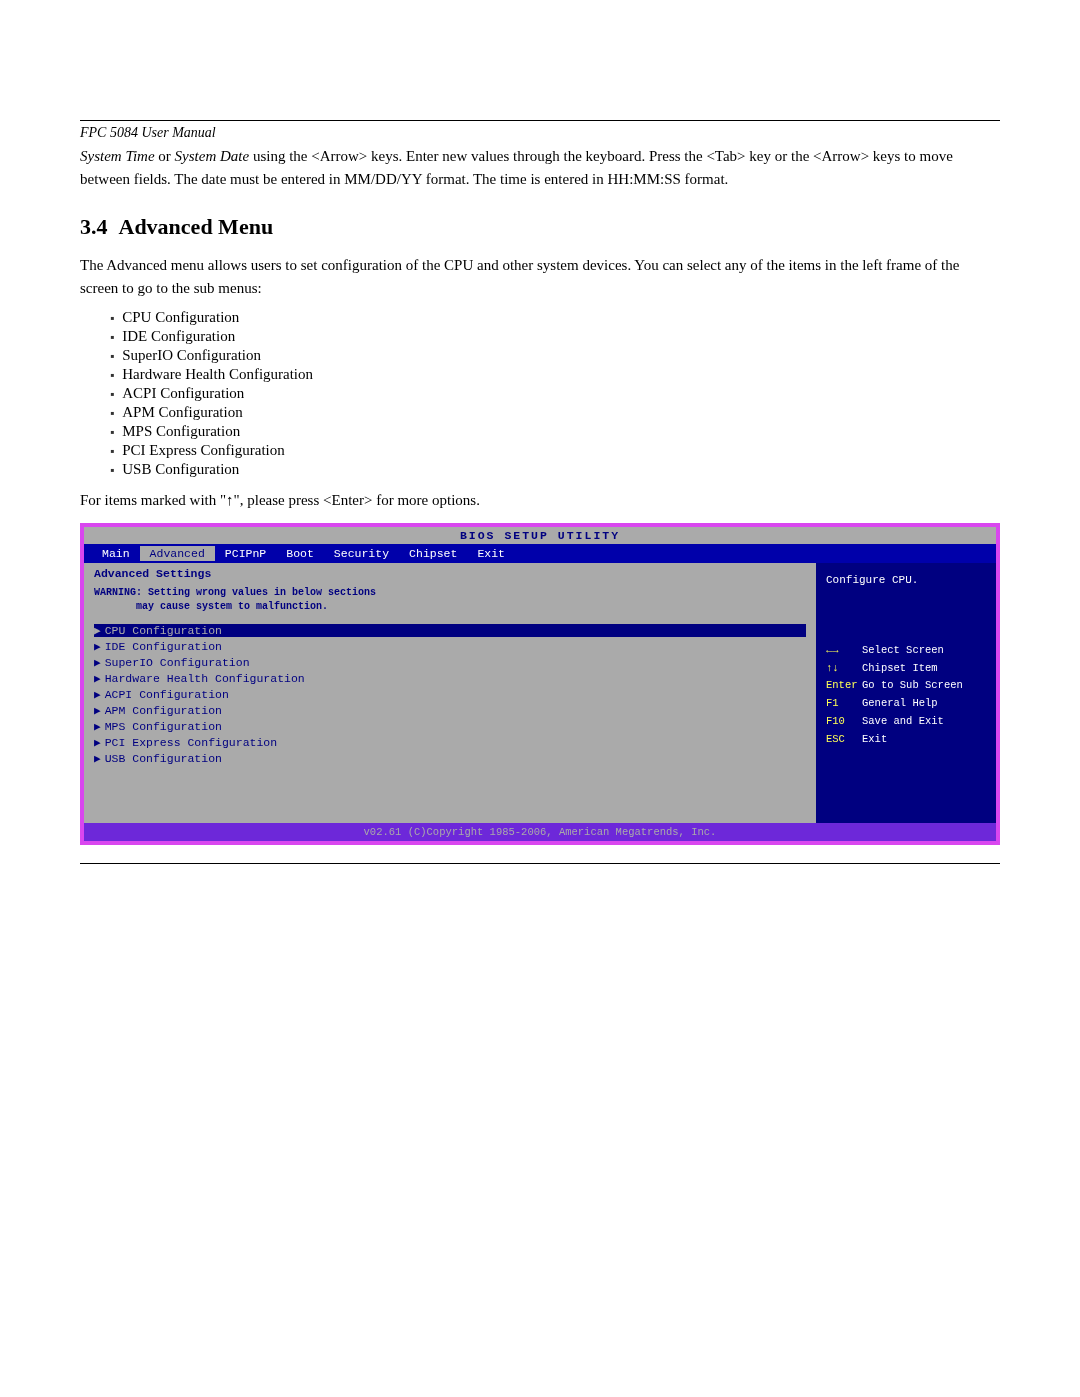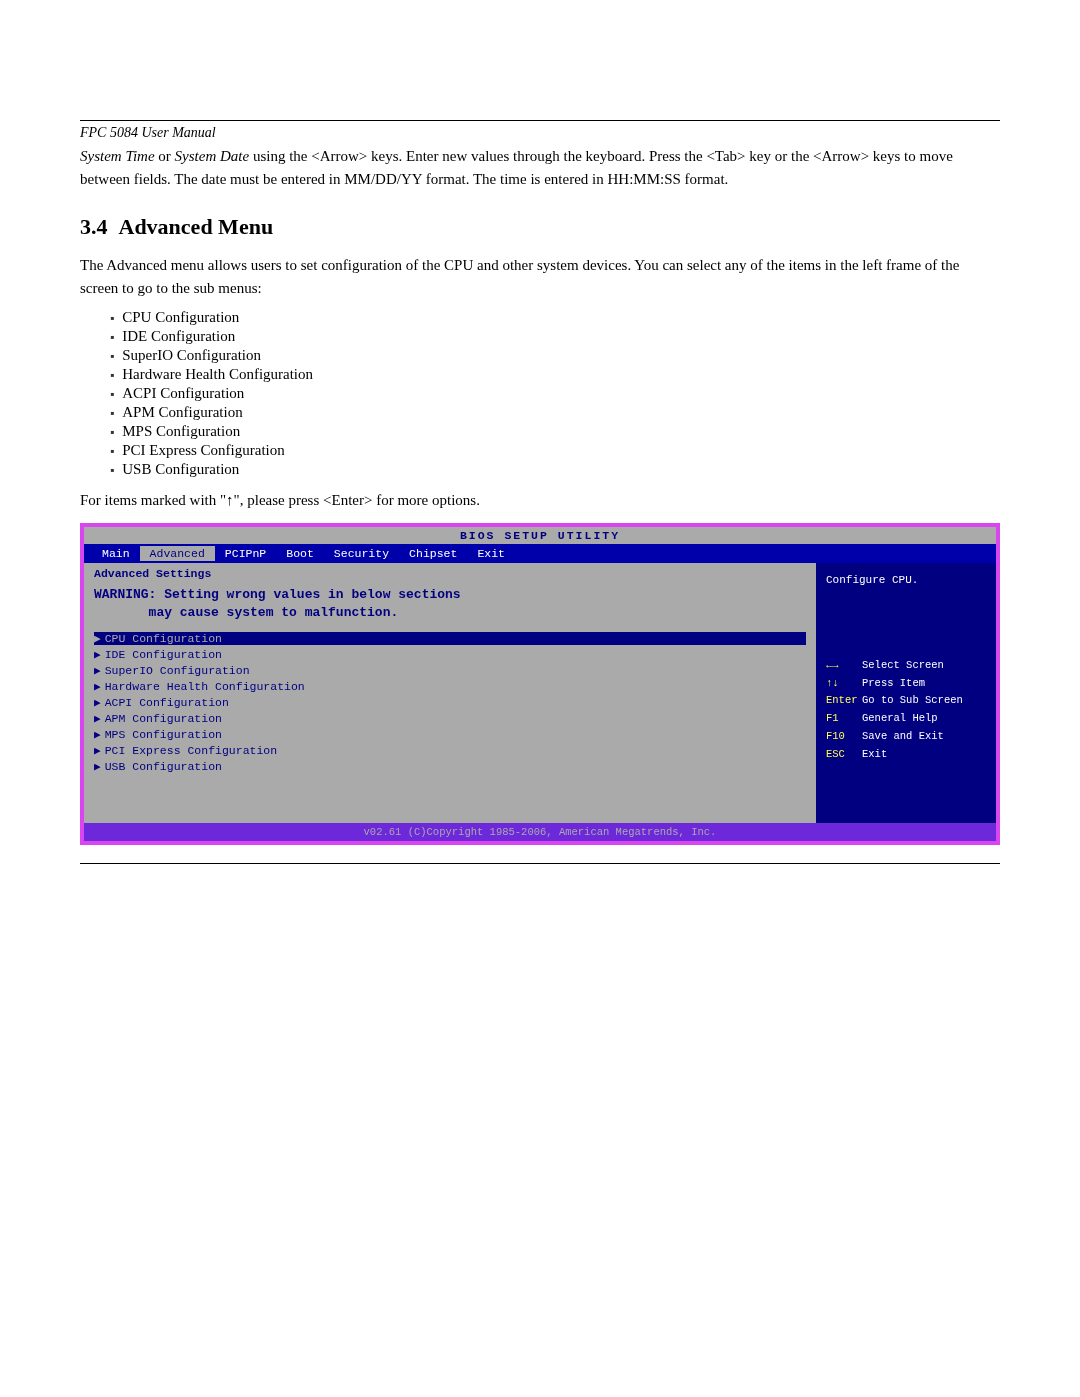--- a/index.html
+++ b/index.html
@@ -127,21 +127,21 @@
     }
     .bios-section-title {
       font-weight: bold;
       margin-bottom: 6px;
       font-size: 11.5px;
     }
     .bios-warning {
       font-weight: bold;
       color: #000080;
       margin-bottom: 10px;
-      font-size: 13px;
+      font-size: 10px;
       line-height: 1.4;
     }
     .bios-menu-entries {
       margin-top: 6px;
     }
     .bios-entry {
       color: #000080;
       margin-bottom: 3px;
       font-size: 11.5px;
       display: flex;
@@ -158,21 +158,21 @@
     }
     .bios-entry.highlight .arrow {
       color: #aaaaaa;
     }
     .bios-right-info {
       color: #fff;
       font-size: 11px;
       line-height: 1.7;
     }
     .bios-right-info .help-title {
-      margin-bottom: 67px;
+      margin-bottom: 52px;
     }
     .bios-keys {
       margin-top: 4px;
       font-size: 10.5px;
       line-height: 1.7;
     }
     .bios-keys .key-row {
       display: flex;
       gap: 4px;
     }
@@ -331,21 +331,21 @@
           <div class="bios-right-info">
             <div class="help-title">Configure CPU.</div>
           </div>
           <div class="bios-keys" id="bios-keys">
               <div class="key-row">
                 <span class="key-label">←→</span>
                 <span>Select Screen</span>
               </div>
               <div class="key-row">
                 <span class="key-label">↑↓</span>
-                <span>Press Item</span>
+                <span>Chipset Item</span>
               </div>
               <div class="key-row">
                 <span class="key-label">Enter</span>
                 <span>Go to Sub Screen</span>
               </div>
               <div class="key-row">
                 <span class="key-label">F1</span>
                 <span>General Help</span>
               </div>
               <div class="key-row">

